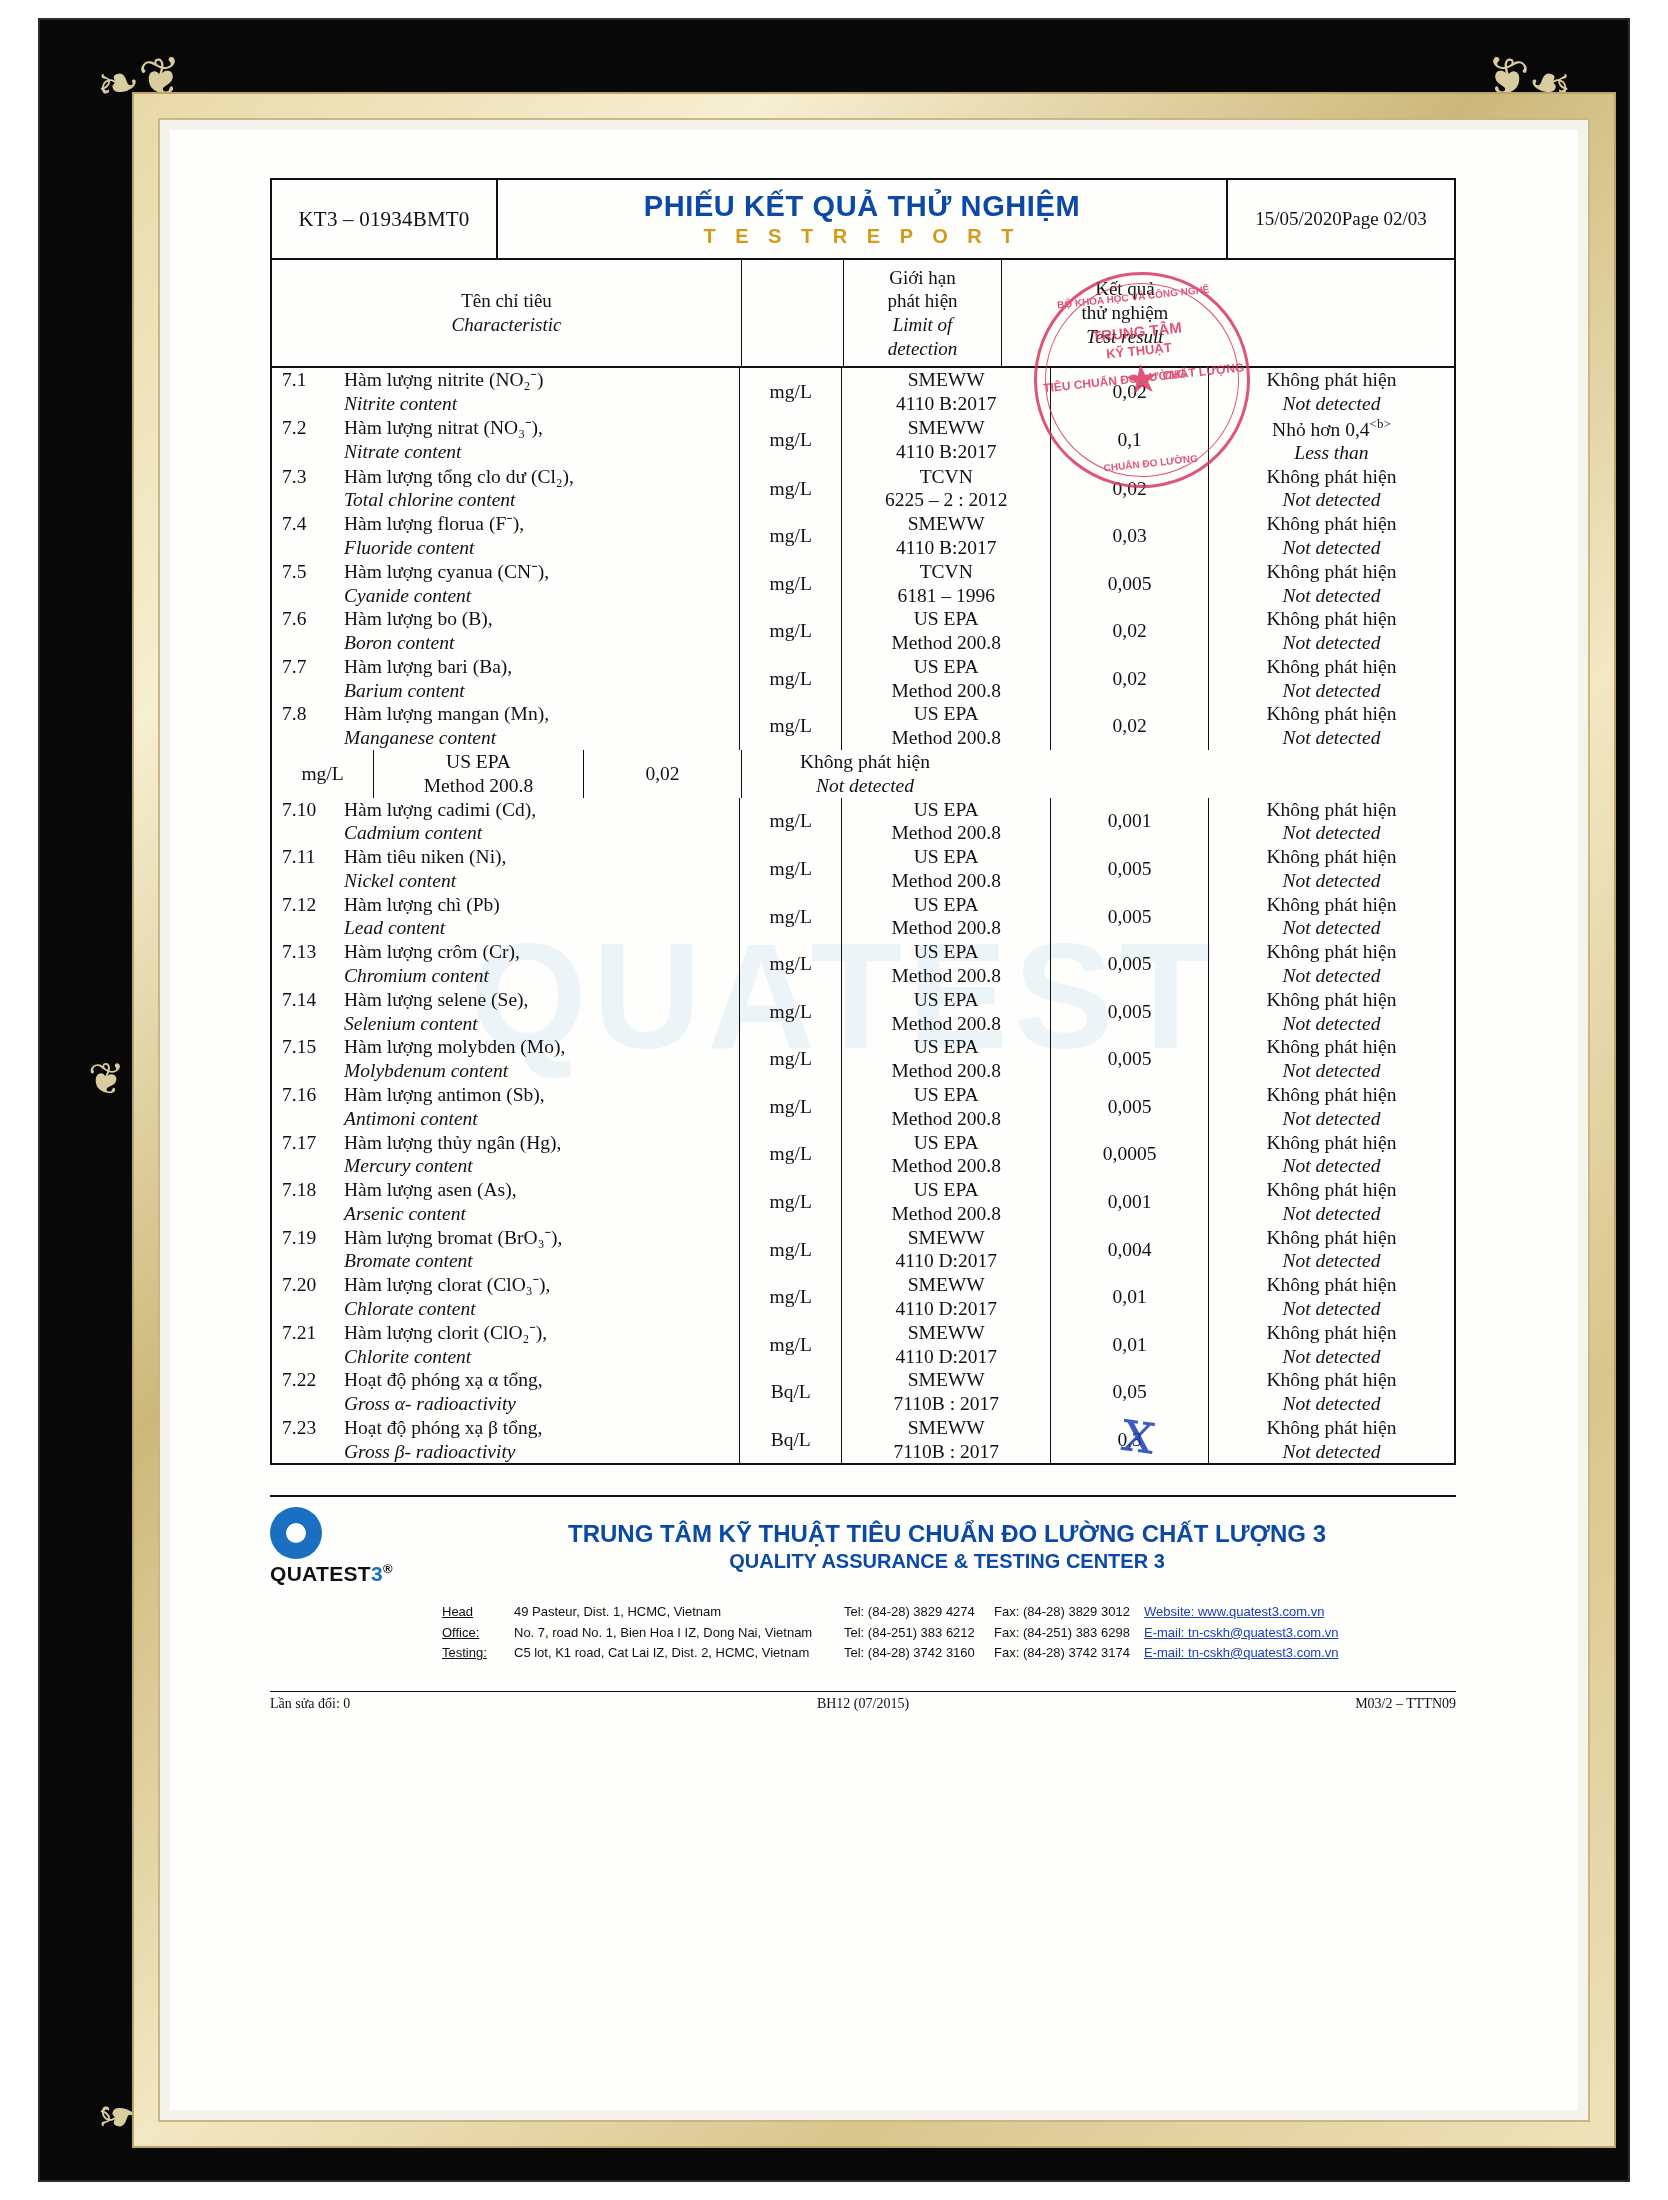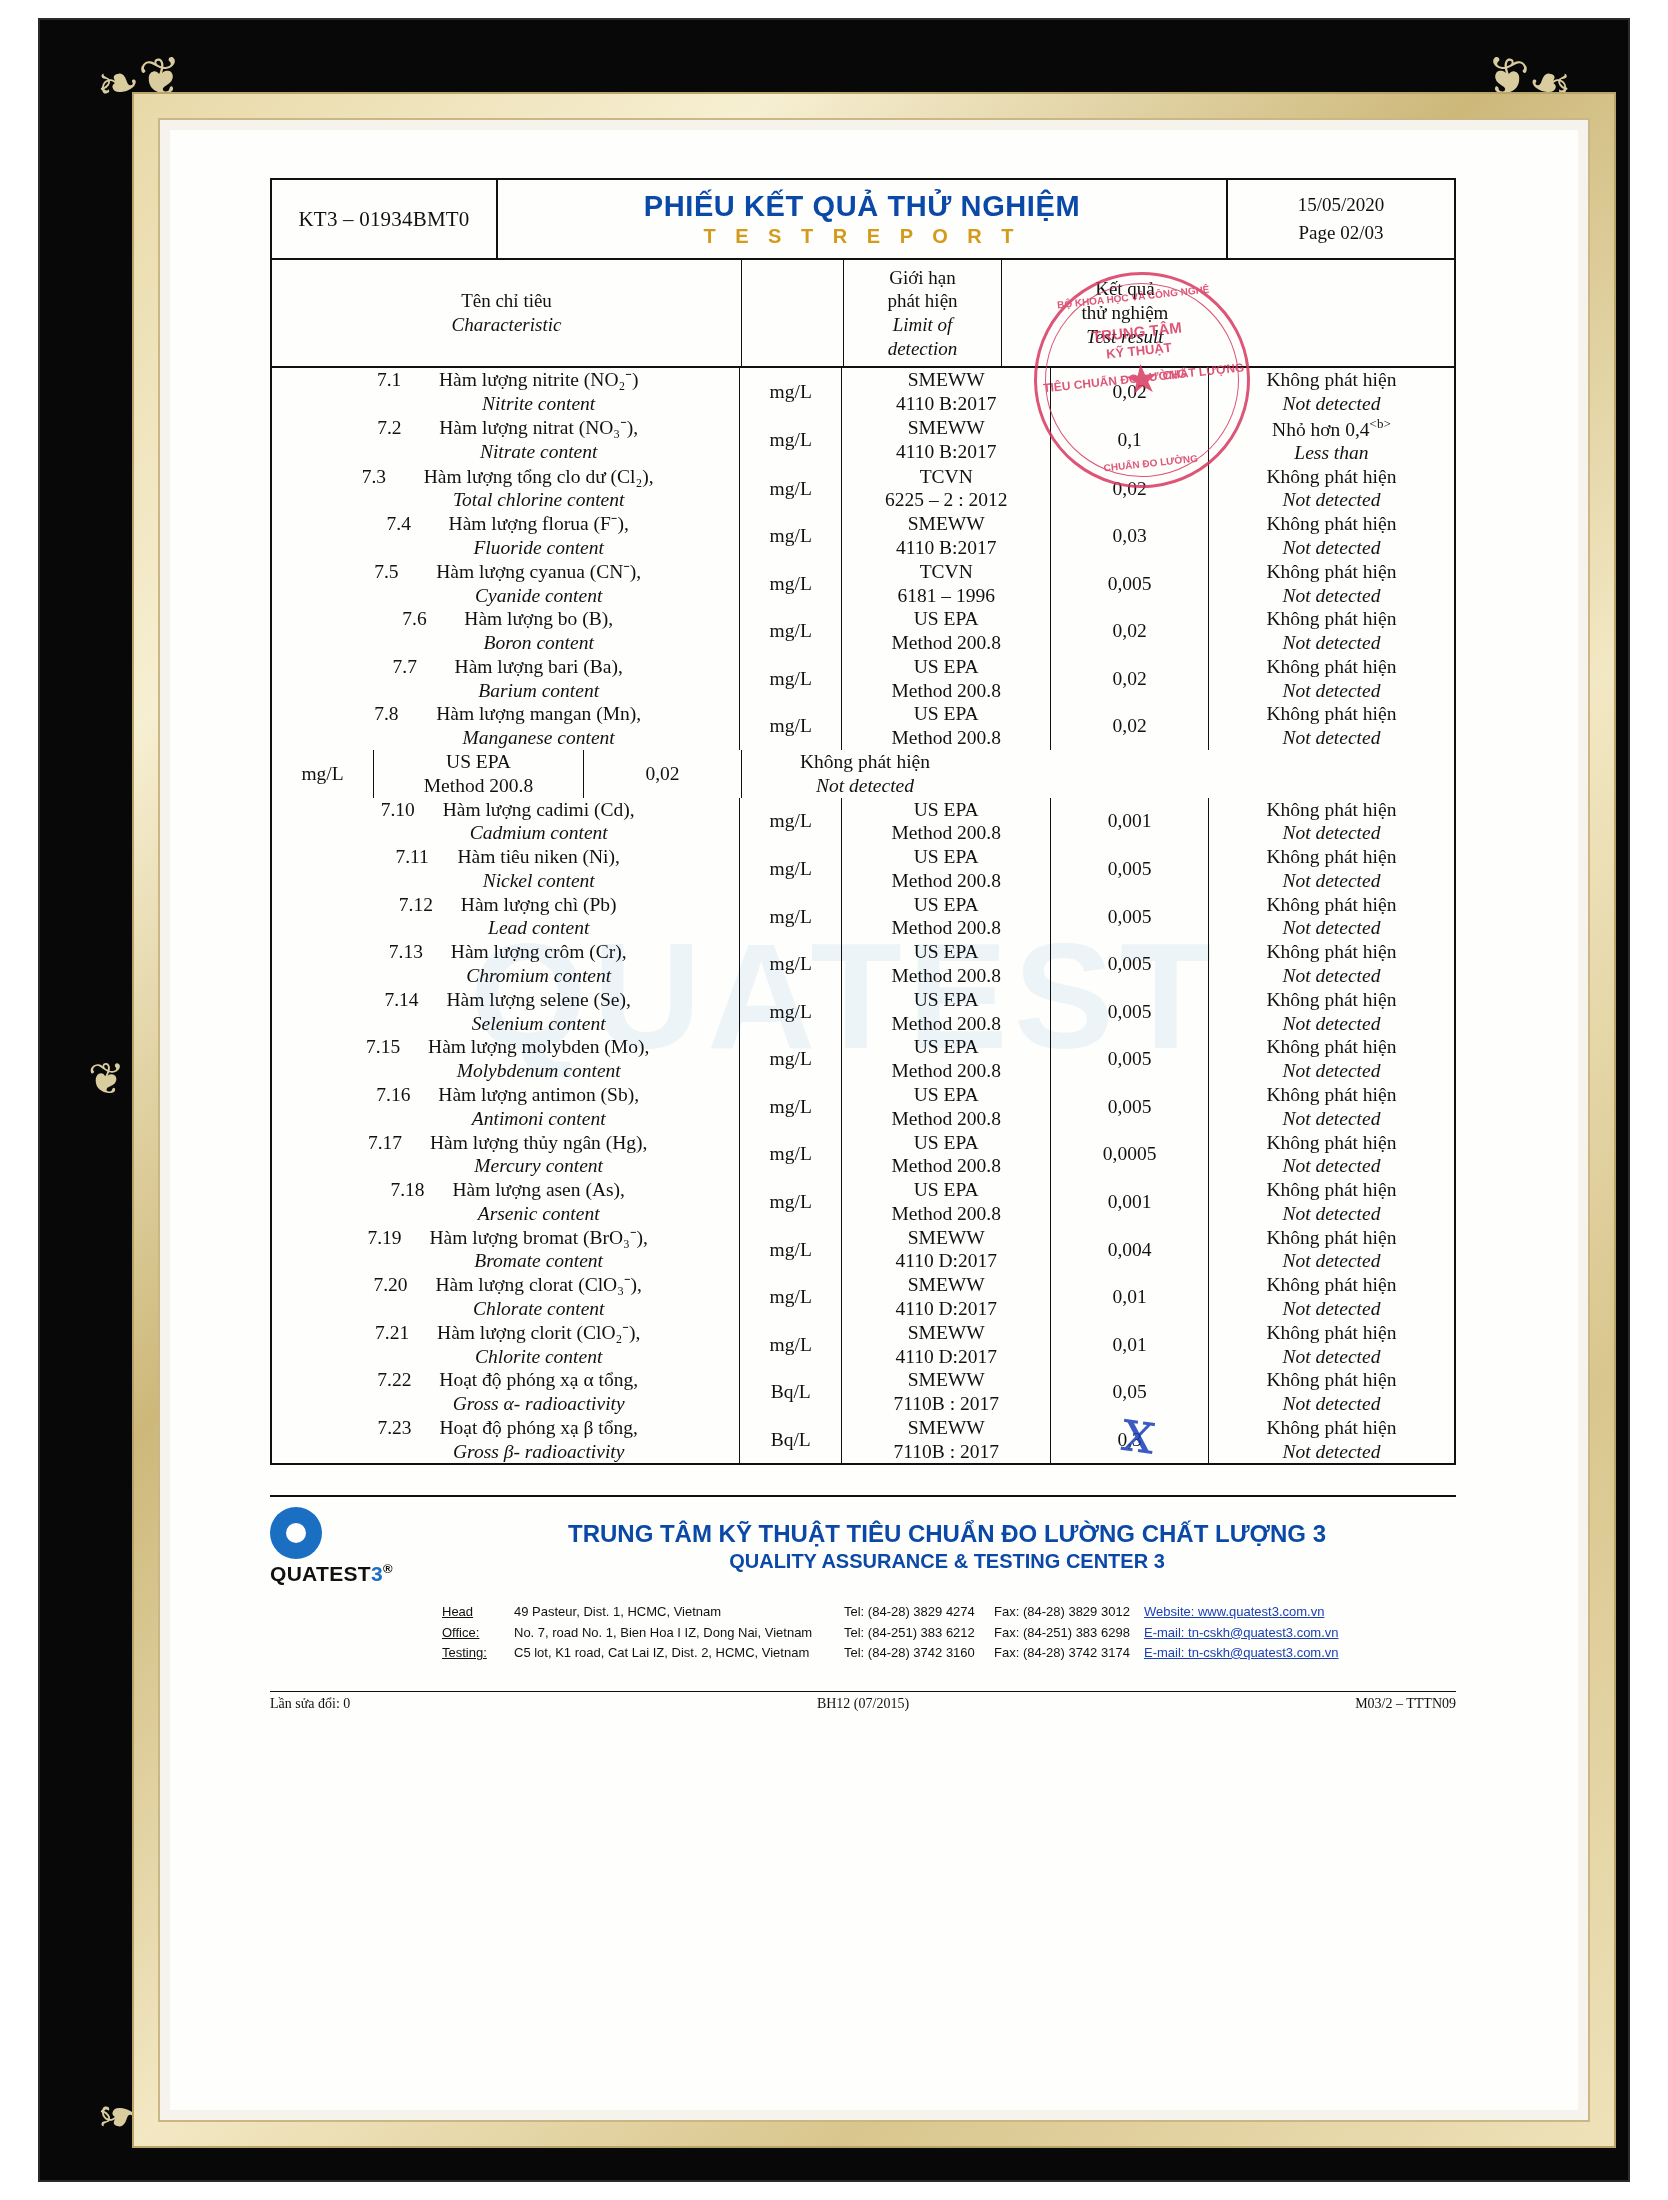--- a/index.html
+++ b/index.html
@@ -103,21 +103,21 @@
   .hdr-sub {
     color: #d49a1b;
     font-weight: bold;
     font-size: 20px;
     letter-spacing: 7px;
     font-family: "Liberation Sans", sans-serif;
     margin-top: 2px;
   }
   .hdr-right {
     width: 226px;
-    display: flex; flex-direction: column; align-items: center; justify-content: center;
+    display: flex; align-items: center; justify-content: center;
     font-size: 19px;
     line-height: 1.5;
   }
 
   
   .colhdr {
     display: flex;
     border-bottom: 2px solid #111;
     height: 106px;
   }
@@ -163,21 +163,20 @@
     font-size: 19.5px;
     line-height: 1.22;
   }
   .row .cell:last-child { border-right: none; }
 
   .cell-name {
     display: flex;
     flex-direction: column;
     justify-content: center;
     padding-left: 10px !important;
-    align-items: center;
   }
   .nm-line { display: flex; }
   .nm-idx { width: 62px; flex: none; }
   .nm-vi { }
   .nm-en { font-style: italic; padding-left: 62px; }
 
   .cell-unit, .cell-method, .cell-lod, .cell-result {
     display: flex; flex-direction: column; align-items: center; justify-content: center;
     text-align: center;
   }

